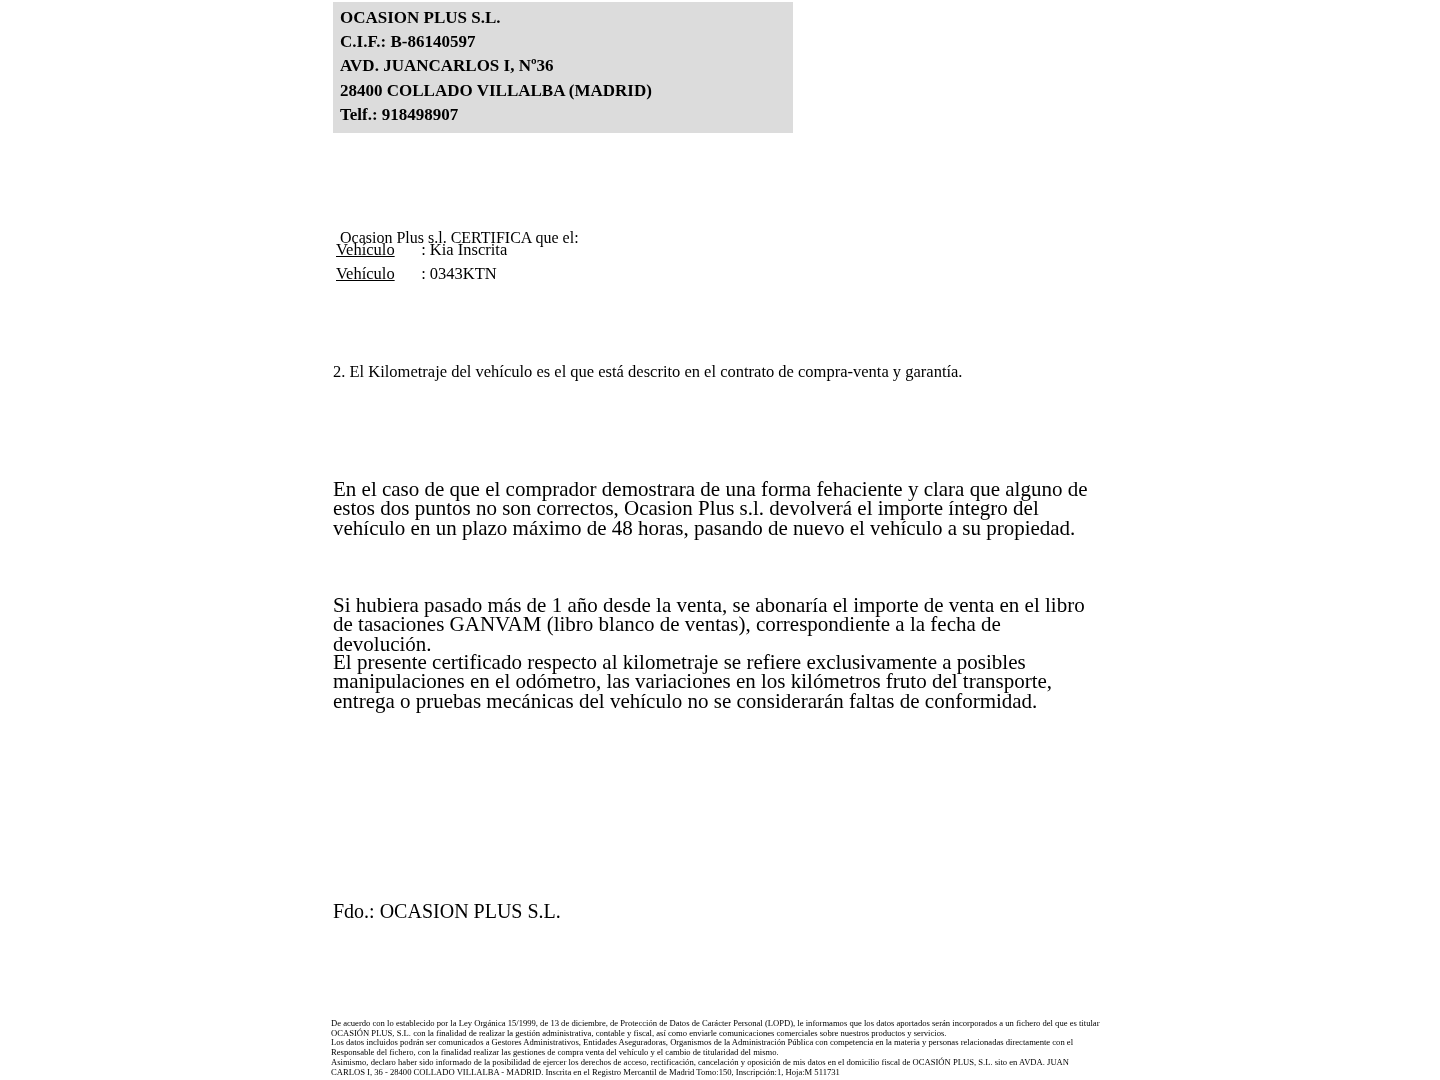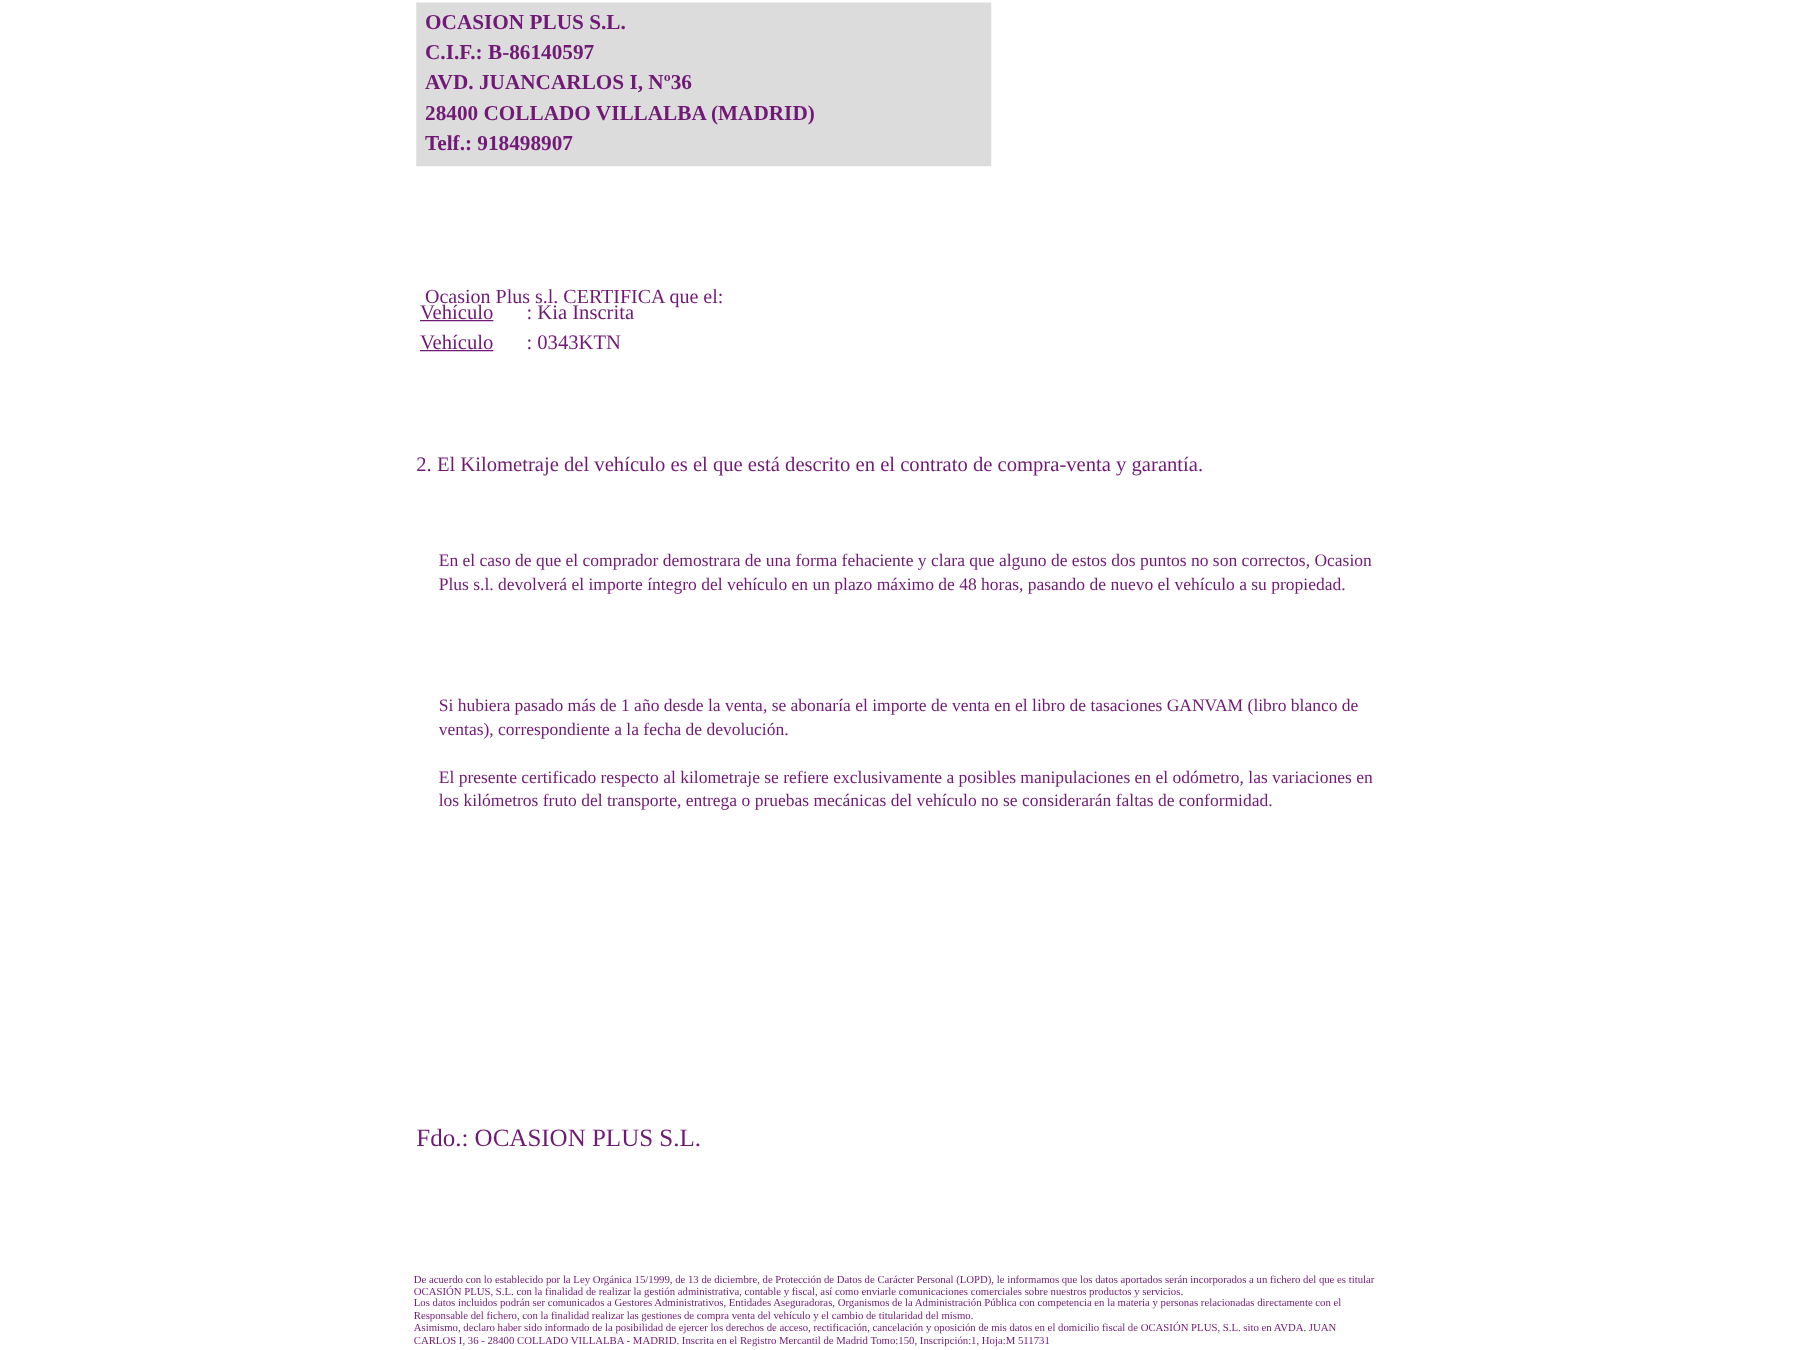--- a/index.html
+++ b/index.html
@@ -6,21 +6,21 @@
     margin: 0;
     padding: 0;
     background: #ffffff;
   }
   .page {
     position: relative;
     width: 1440px;
     height: 1080px;
     background: #ffffff;
     font-family: "Liberation Serif", serif;
-    color: #701a75;
+    color: #000000;
     overflow: hidden;
   }
   .header-box {
     position: absolute;
     left: 333px;
     top: 2px;
     width: 460px;
     background: #dcdcdc;
     padding: 4px 0 6px 7px;
     box-sizing: border-box;
@@ -62,24 +62,25 @@
     position: absolute;
     left: 333px;
     width: 770px;
     font-size: 16.5px;
     line-height: 19.5px;
   }
   .point-1 { top: 325px; }
   .point-2 { top: 362px; }
   .para {
     position: absolute;
-    left: 351px;
+    left: 333px;
     width: 762px;
-    font-size: 14px;
+    font-size: 21px;
     line-height: 19.4px;
+    margin-top: 40px;
   }
   .para-1 { top: 440px; }
   .para-2 { top: 515px; }
   .para-3 { top: 556px; }
   .para-4 { top: 613px; }
   .signature {
     position: absolute;
     left: 333px;
     top: 900px;
     font-size: 20px;

